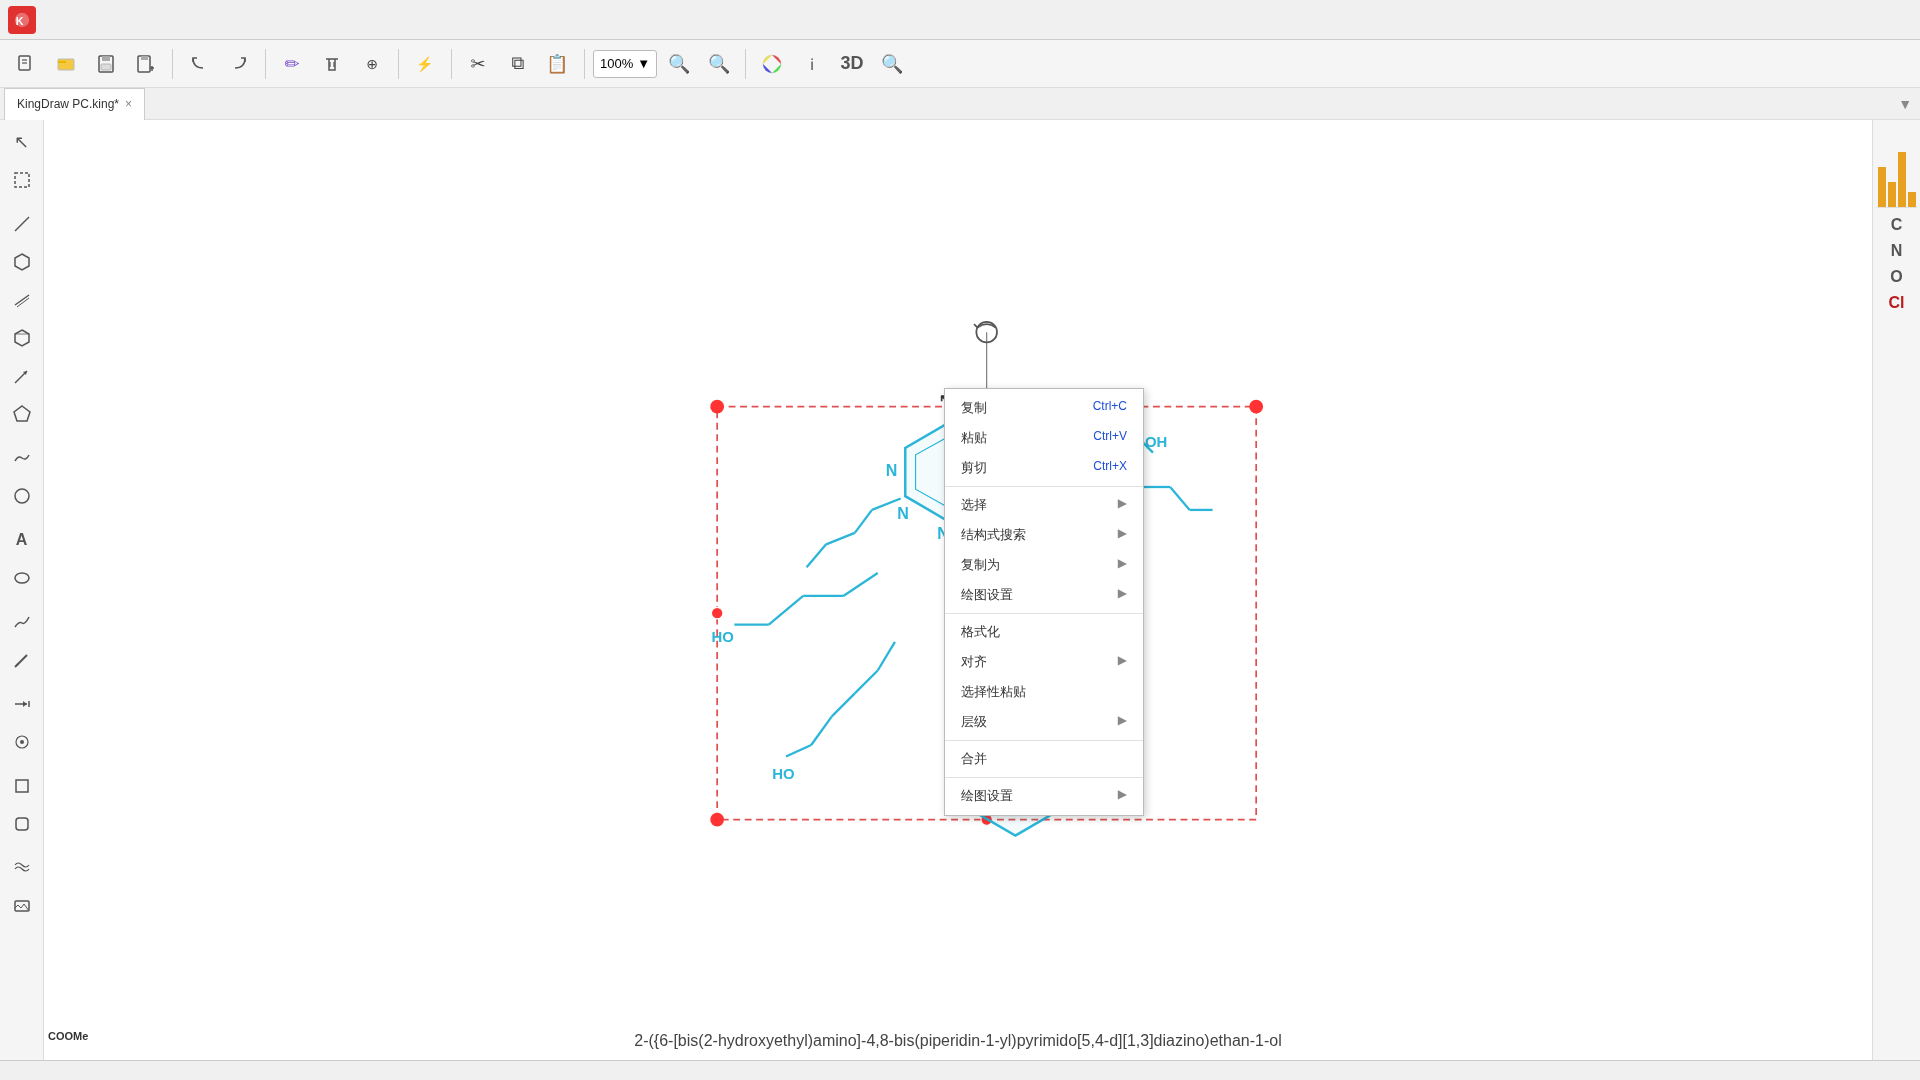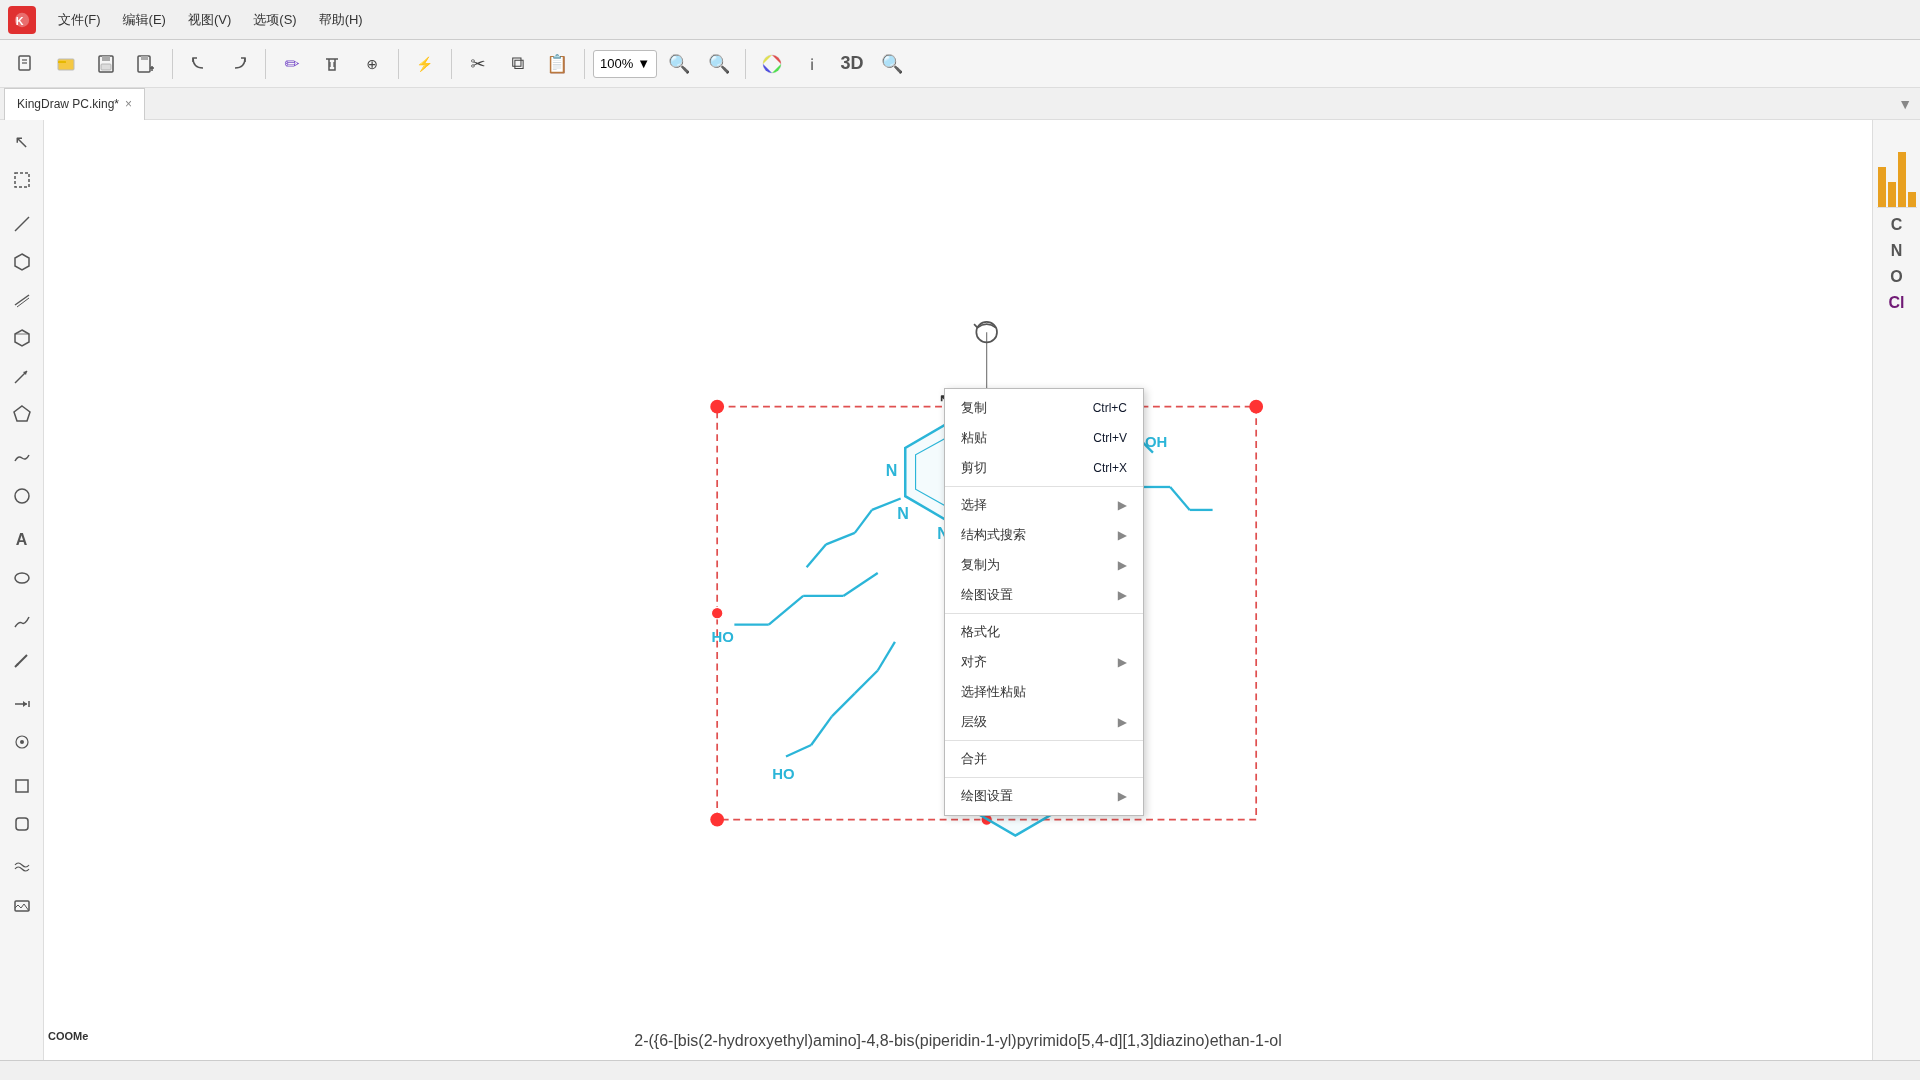--- a/index.html
+++ b/index.html
@@ -166,27 +166,27 @@
       width: 200px;
       background: white;
       border: 1px solid #bbb;
       box-shadow: 2px 2px 8px rgba(0,0,0,0.2);
       z-index: 1000;
       padding: 4px 0;
       font-size: 13px;
     }
     .ctx-item {
       display: flex;
-      align-items: center;
+      align-items: flex-start;
       justify-content: space-between;
       padding: 6px 16px;
       cursor: pointer;
       color: #333;
     }
-    .ctx-item .shortcut { color: #0f172a; font-size: 12px; }
+    .ctx-item .shortcut { color: #1d4ed8; font-size: 12px; }
     .ctx-item .arrow { color: #888; font-size: 12px; }
     .ctx-separator {
       height: 1px;
       background: #e0e0e0;
       margin: 3px 0;
     }
 
     
     #status-bar {
       height: 20px;
@@ -224,27 +224,20 @@
   </style>
 </head>
 <body>
 
 <div id="titlebar">
   <div id="app-icon">
     <svg viewBox="0 0 20 20">
         <circle cx="10" cy="10" r="8" fill="white" opacity="0.3"></circle>
         <text x="3" y="15" fill="white" font-size="12" font-weight="bold">K</text>
       </svg>
-  </div>
-  <div class="menu-bar">
-    <div class="menu-item">文件(F)</div>
-    <div class="menu-item">编辑(E)</div>
-    <div class="menu-item">视图(V)</div>
-    <div class="menu-item">选项(S)</div>
-    <div class="menu-item">帮助(H)</div>
   </div>
 </div>
 
 <div id="toolbar">
   <div class="toolbar-btn">
     <svg width="20" height="20" viewBox="0 0 20 20">
         <rect x="3" y="2" width="11" height="14" rx="1" fill="none" stroke="#555" stroke-width="1.5"></rect>
         <line x1="6" y1="6" x2="11" y2="6" stroke="#555" stroke-width="1.2"></line>
         <line x1="6" y1="9" x2="11" y2="9" stroke="#555" stroke-width="1.2"></line>
       </svg>
@@ -608,21 +601,21 @@
 
       <div style="width:40px; height:80px; display:flex; align-items:flex-end; justify-content:center; gap:2px; margin-bottom:8px; border-bottom:1px solid #ddd;">
         <div style="width:8px; height:40px; background:#e8a020;"></div>
         <div style="width:8px; height:25px; background:#e8a020;"></div>
         <div style="width:8px; height:55px; background:#e8a020;"></div>
         <div style="width:8px; height:15px; background:#e8a020;"></div>
       </div>
       <div class="right-panel-text" style="font-size:16px; font-weight:bold; writing-mode:horizontal-tb; margin-bottom:8px; color:#555;">C</div>
       <div class="right-panel-text" style="font-size:16px; font-weight:bold; writing-mode:horizontal-tb; margin-bottom:8px; color:#555;">N</div>
       <div class="right-panel-text" style="font-size:16px; font-weight:bold; writing-mode:horizontal-tb; margin-bottom:8px; color:#555;">O</div>
-      <div class="right-panel-text" style="font-size:16px; font-weight:bold; writing-mode:horizontal-tb; margin-bottom:8px; color:#701a75;">Cl</div>
+      <div class="right-panel-text" style="font-size:16px; font-weight:bold; writing-mode:horizontal-tb; margin-bottom:8px; color:#b91c1c;">Cl</div>
     </div>
 
   </div>
 
   <div id="status-bar">
     <span></span>
   </div>
 
 </div>
 

